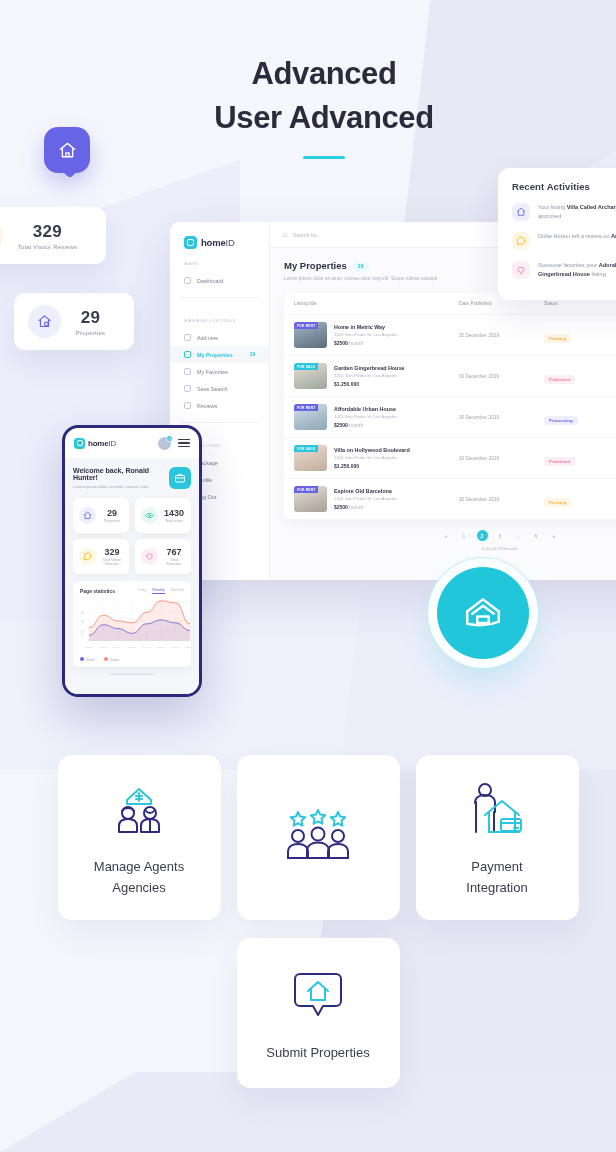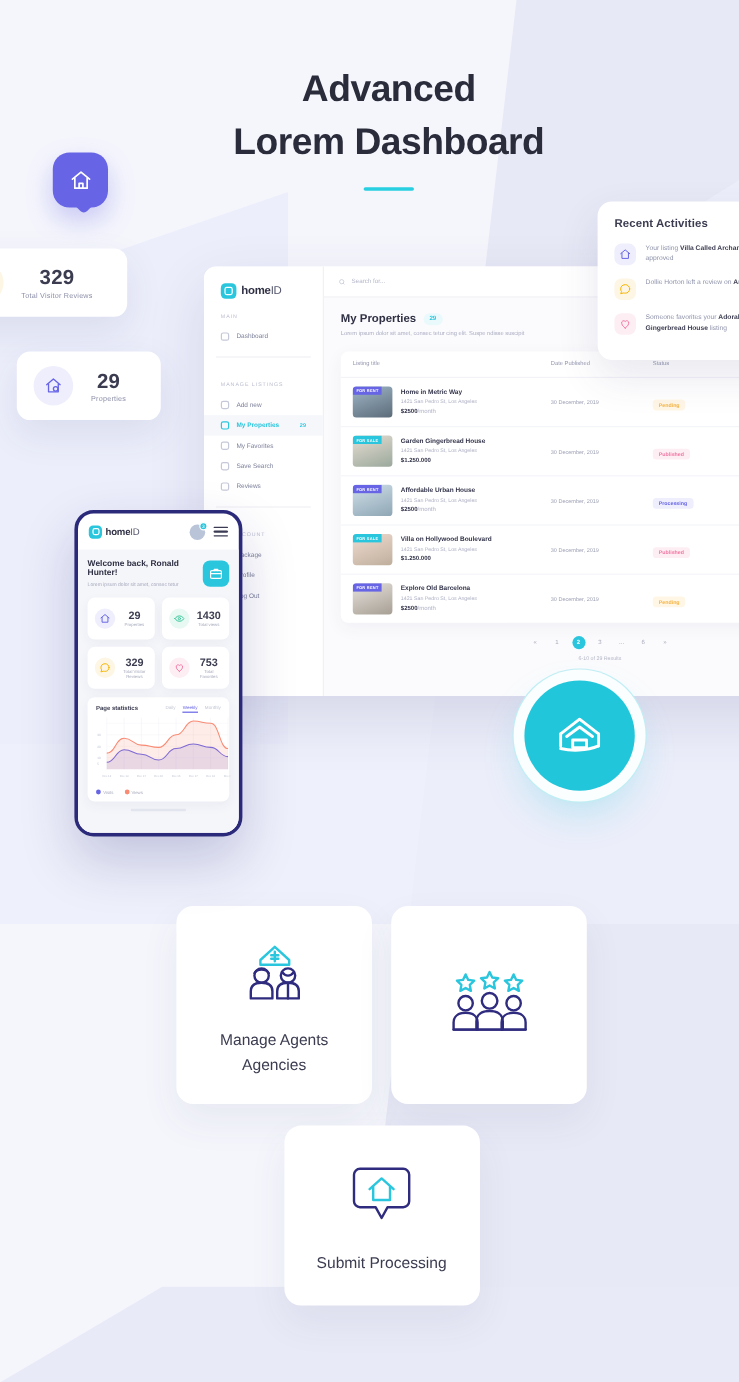--- a/index.html
+++ b/index.html
@@ -198,21 +198,21 @@
 
 <div class="bg-base"></div>
 <div class="bg-diag-right"></div>
 <div class="bg-diag-mid"></div>
 <div class="bg-left-wash"></div>
 <div class="bg-bottom-band"></div>
 
 <div class="header">
   <h1>
     <span>Advanced</span><br>
-    <span>Lorem Dashboard</span>
+    <span>User Advanced</span>
   </h1>
   <div class="rule"></div>
 </div>
 
 <div class="home-pin">
   <svg width="19" height="19" viewBox="0 0 24 24" fill="none" stroke="#fff" stroke-width="1.8" stroke-linecap="round" stroke-linejoin="round">
     <path d="M3 10.5 12 3l9 7.5"></path>
       <path d="M5.5 9.5V20h13V9.5"></path>
       <path d="M10 20v-5h4v5"></path>
   </svg>
@@ -521,21 +521,21 @@
             <div class="l">Total Visitor Reviews</div>
           </div>
       </div>
       <div class="ph-stat">
         <div class="ico" style="background:#fdeef3">
           <svg width="9" height="9" viewBox="0 0 24 24" fill="none" stroke="#f178a4" stroke-width="2.2" stroke-linecap="round" stroke-linejoin="round">
               <path d="M12 20s-7-4.5-7-9.5A4 4 0 0 1 12 7a4 4 0 0 1 7 3.5C19 15.5 12 20 12 20z"></path>
             </svg>
         </div>
         <div class="tx">
-            <div class="n">753</div>
+            <div class="n">767</div>
             <div class="l">Total Favorites</div>
           </div>
       </div>
     </div>
 
     <div class="ph-chart">
       <div class="ch-head">
         <h5>Page statistics</h5>
         <div class="ch-tabs">
           <span>Daily</span>
@@ -623,29 +623,48 @@
           <circle cx="16" cy="28" r="6"></circle>
             <path d="M6 50v-6c0-5 4-8 10-8s10 3 10 8v6z"></path>
           <circle cx="36" cy="26" r="6.5"></circle>
             <path d="M25 50v-7c0-5.5 4.5-8.5 11-8.5s11 3 11 8.5v7z"></path>
           <circle cx="56" cy="28" r="6"></circle>
             <path d="M46 50v-6c0-5 4-8 10-8s10 3 10 8v6z"></path>
           <path d="M6 50h60"></path>
         </svg>
       </div>
     </div>
+    <div class="fcard">
+      <div class="ficon">
+        <svg width="60" height="60" viewBox="0 0 60 60" fill="none" stroke="#2f2b7e" stroke-width="2" stroke-linecap="round" stroke-linejoin="round">
+          <circle cx="18" cy="9" r="6"></circle>
+          <path d="M8 22c0-5 4-8 10-8s10 3 10 8v9"></path>
+          <path d="M9 21v30"></path>
+            <path d="M27 31v20"></path>
+          <path d="M18 34 35 20l17 14" stroke="#2ac6dd"></path>
+          <path d="M22 31v20h26V31" stroke="#2ac6dd"></path>
+          <rect x="34" y="38" width="20" height="12" rx="2" stroke="#2ac6dd"></rect>
+          <path d="M34 42h20M47 47h4" stroke="#2ac6dd"></path>
+          <path d="M22 51h30" stroke="#2ac6dd"></path>
+        </svg>
+      </div>
+      <div class="flabel">
+        <span style="white-space:pre-line">Payment
+Integration</span>
+      </div>
+    </div>
   </div>
 
   <div class="frow r2">
     <div class="fcard">
       <div class="ficon">
         <svg width="58" height="56" viewBox="0 0 58 56" fill="none" stroke="#2f2b7e" stroke-width="2" stroke-linecap="round" stroke-linejoin="round">
           <path d="M6 10a5 5 0 0 1 5-5h36a5 5 0 0 1 5 5v22a5 5 0 0 1-5 5H34l-5 9-5-9H11a5 5 0 0 1-5-5z"></path>
           <path d="M19 22 29 13l10 9" stroke="#2ac6dd"></path>
           <path d="M22 20v11h14V20" stroke="#2ac6dd"></path>
         </svg>
       </div>
       <div class="flabel">
-        <span style="white-space:pre-line">Submit Processing</span>
+        <span style="white-space:pre-line">Submit Properties</span>
       </div>
     </div>
   </div>
 </div>
 
 </body></html>

